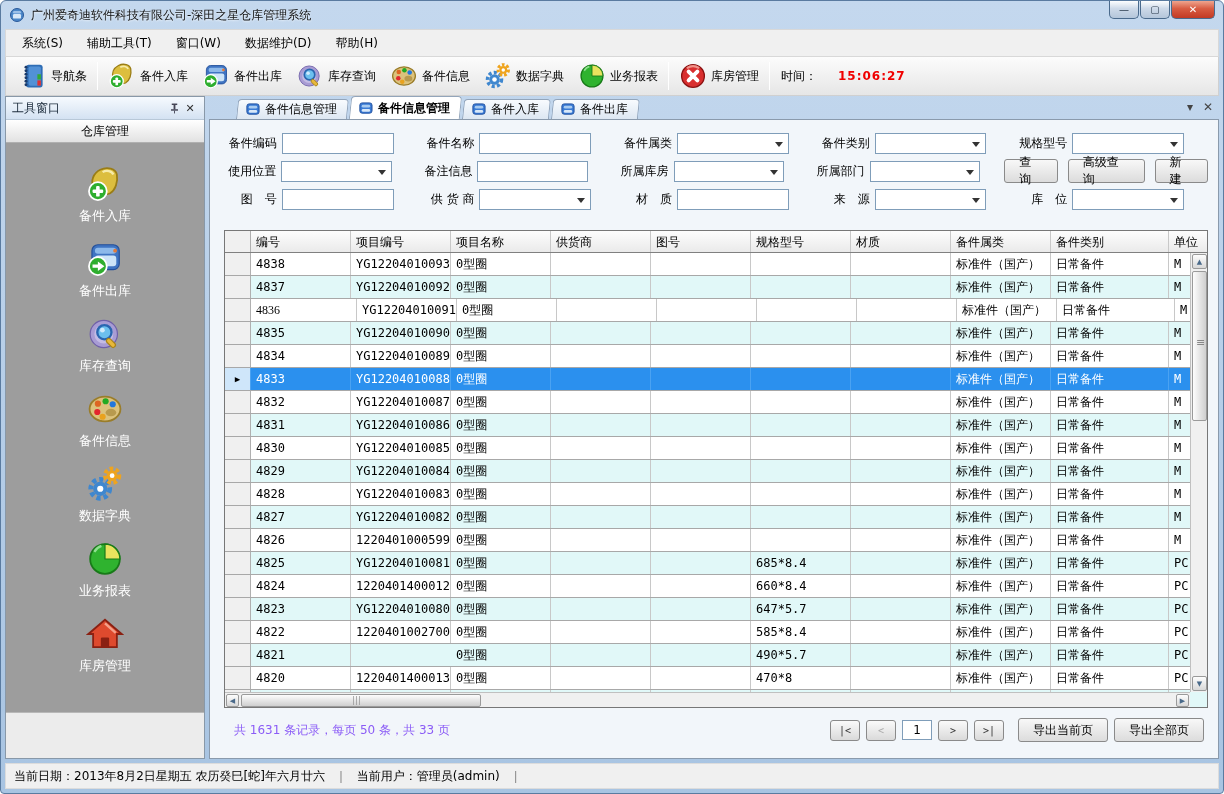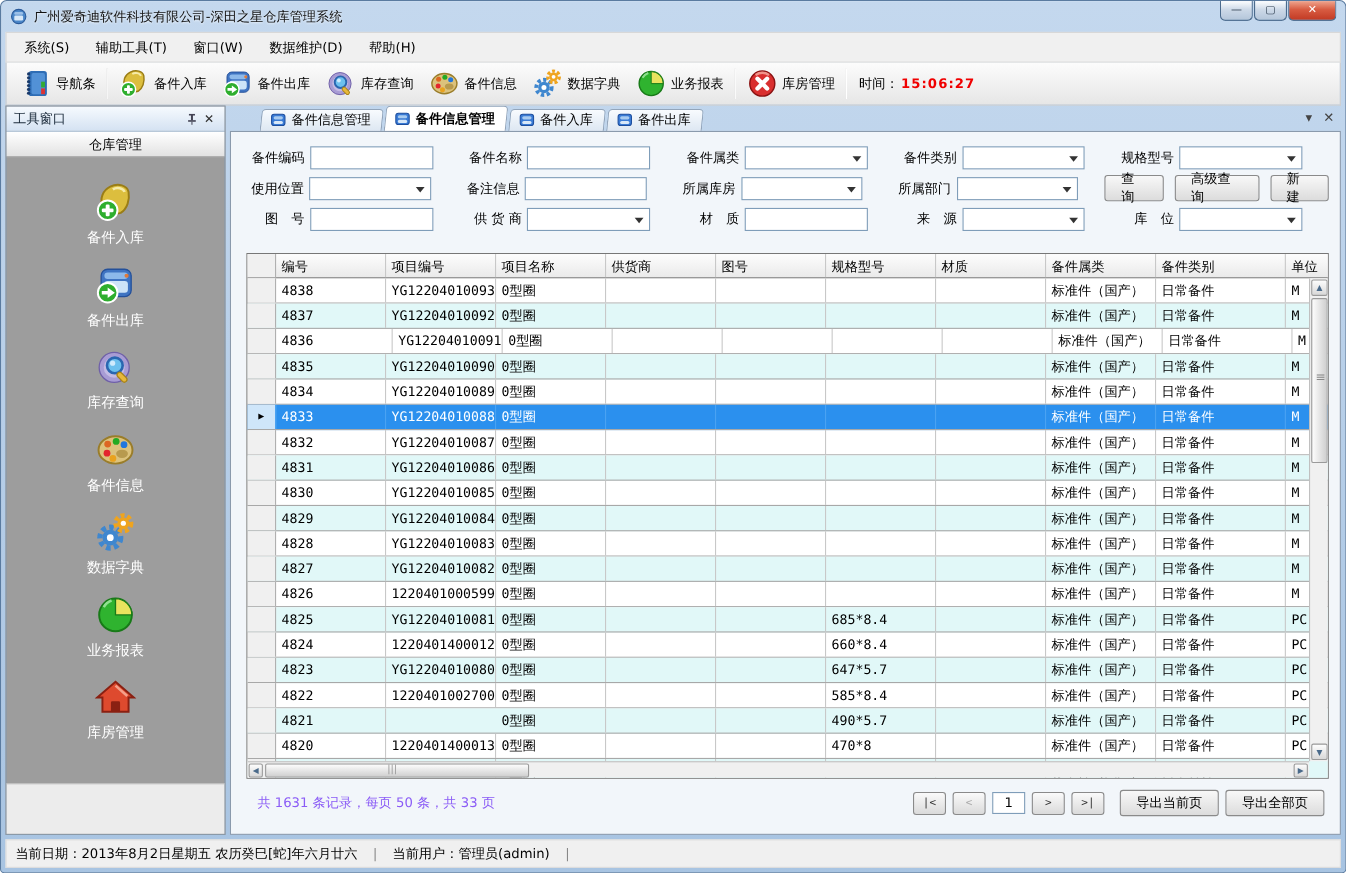--- a/index.html
+++ b/index.html
@@ -23,21 +23,21 @@
     border:1px solid #d8d8d8; display:flex; align-items:center; padding-left:4px; }
   .menu-item { font-size:12px; padding:5px 12px; color:#000; cursor:default; }
   
   #toolbar { position:absolute; left:4px; right:4px; top:56px; height:39px;
     background:linear-gradient(#fcfcfc,#e6e6e6); border:1px solid #d0d0d0; border-top:none;
     display:flex; align-items:center; padding-left:6px; }
   .tb-item { display:flex; align-items:center; gap:4px; padding:3px 7px; font-size:12px; color:#000; }
   .tb-item .ic { width:28px; height:28px; }
   .tb-sep { width:1px; height:28px; background:#c8c8c8; margin:0 3px; border-right:1px solid #fff; }
   #tb-time { display:flex; align-items:center; font-size:12px; padding-left:8px; }
-  #tb-time .tv { color:#f00000; font-weight:bold; margin-left:2px; letter-spacing:1px; }
+  #tb-time .tv { color:#f00000; font-weight:bold; margin-left:21px; letter-spacing:1px; }
   .ic { display:inline-block; } .ic svg { width:100%; height:100%; display:block; }
   
   #sidebar { position:absolute; left:4px; top:95px; width:200px; height:663px; background:#9d9d9d;
     border:1px solid #8898a8; display:flex; flex-direction:column; }
   #sidebar-header { height:23px; background:linear-gradient(#f6fafe,#d4e2f2); border-bottom:1px solid #b8c8d8;
     display:flex; align-items:center; padding:0 6px; font-size:12px; color:#1a2a3a; }
   #sidebar-header .sp { flex:1; }
   .sb-hbtn { width:16px; height:16px; display:flex; align-items:center; justify-content:center; font-size:11px; color:#333; }
   #sidebar-group { height:23px; background:linear-gradient(#ffffff,#e2e2e2); border-bottom:1px solid #b0b0b0;
     display:flex; align-items:center; justify-content:center; font-size:12px; color:#000; }
@@ -478,21 +478,21 @@
               <div class="g-cell" style="width: 100px;"></div>
               <div class="g-cell" style="width: 100px;"></div>
               <div class="g-cell" style="width: 100px;"></div>
               <div class="g-cell" style="width: 100px;"></div>
               <div class="g-cell" style="width: 100px;">标准件（国产）</div>
               <div class="g-cell" style="width: 118px;">日常备件</div>
               <div class="g-cell" style="width: 40px;">M</div>
             </div>
             <div class="g-row">
               <div class="g-cell selector"></div>
-              <div class="g-cell" style="width: 106px;">4836</div>
+              <div class="g-cell" style="width: 106px; font-family: Liberation Serif, serif;">4836</div>
               <div class="g-cell" style="width: 100px;">YG12204010091</div>
               <div class="g-cell" style="width: 100px;">0型圈</div>
               <div class="g-cell" style="width: 100px;"></div>
               <div class="g-cell" style="width: 100px;"></div>
               <div class="g-cell" style="width: 100px;"></div>
               <div class="g-cell" style="width: 100px;"></div>
               <div class="g-cell" style="width: 100px;">标准件（国产）</div>
               <div class="g-cell" style="width: 118px;">日常备件</div>
               <div class="g-cell" style="width: 40px;">M</div>
             </div>

